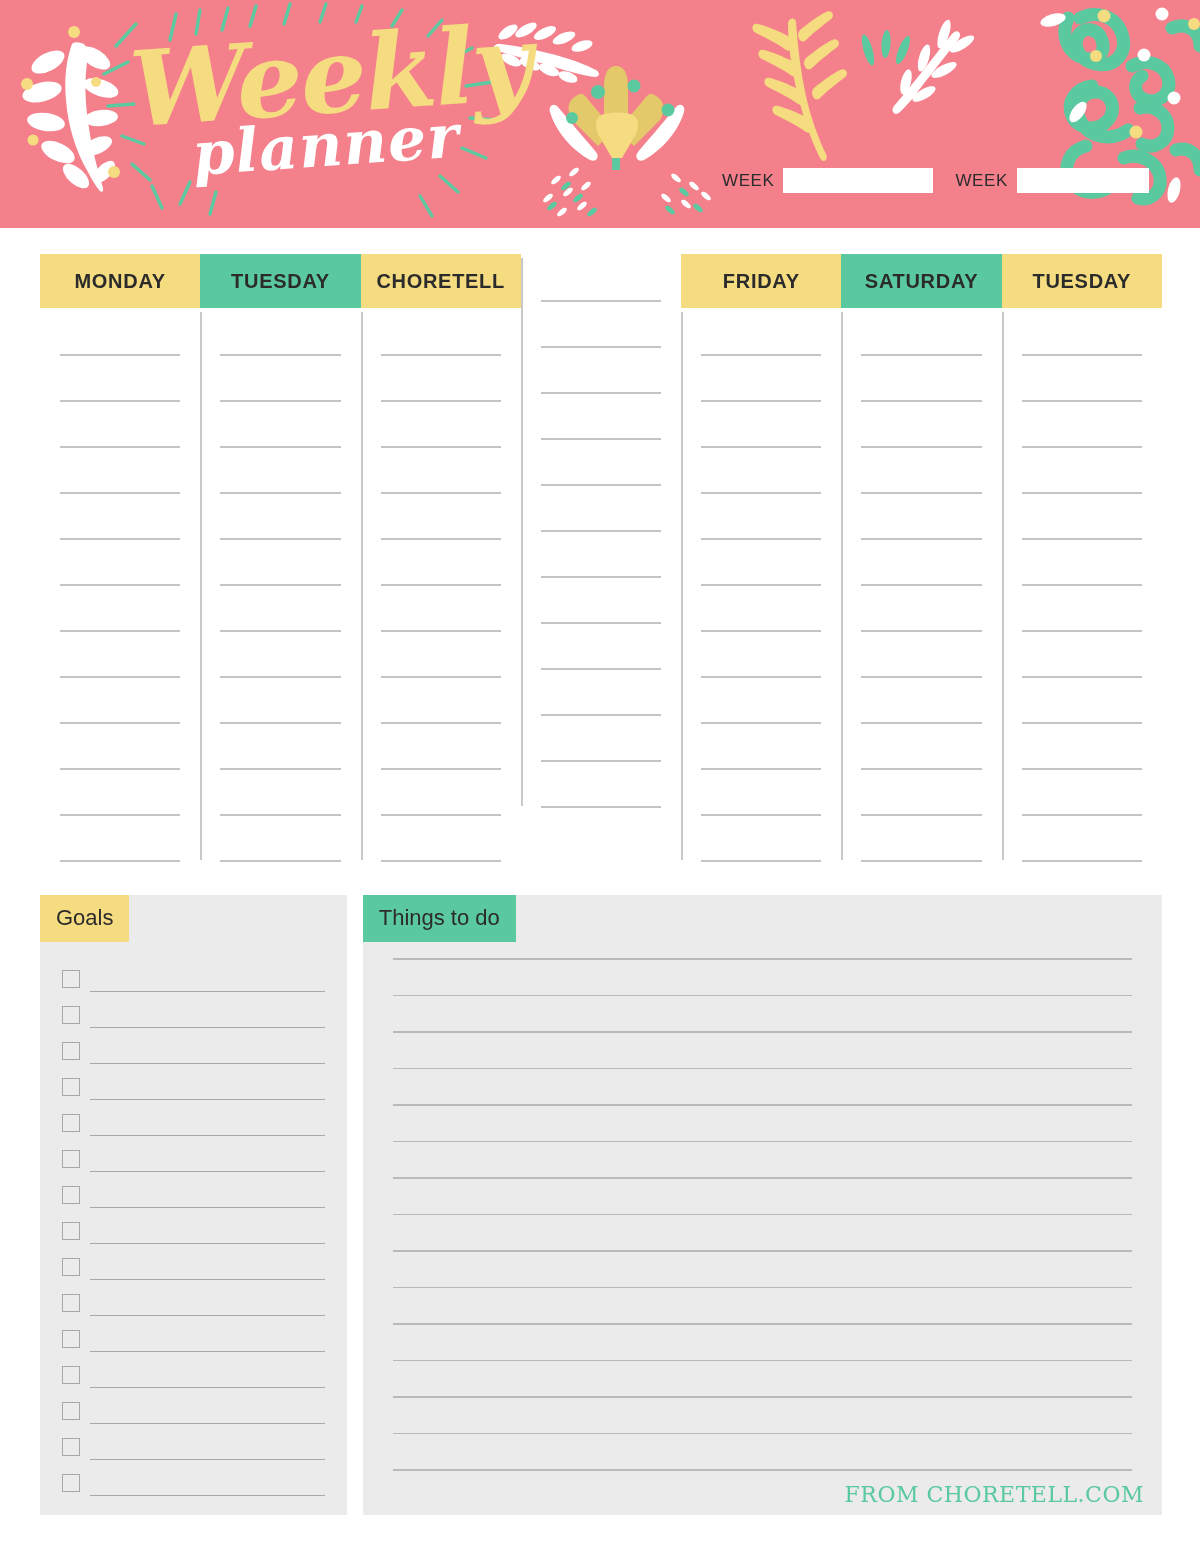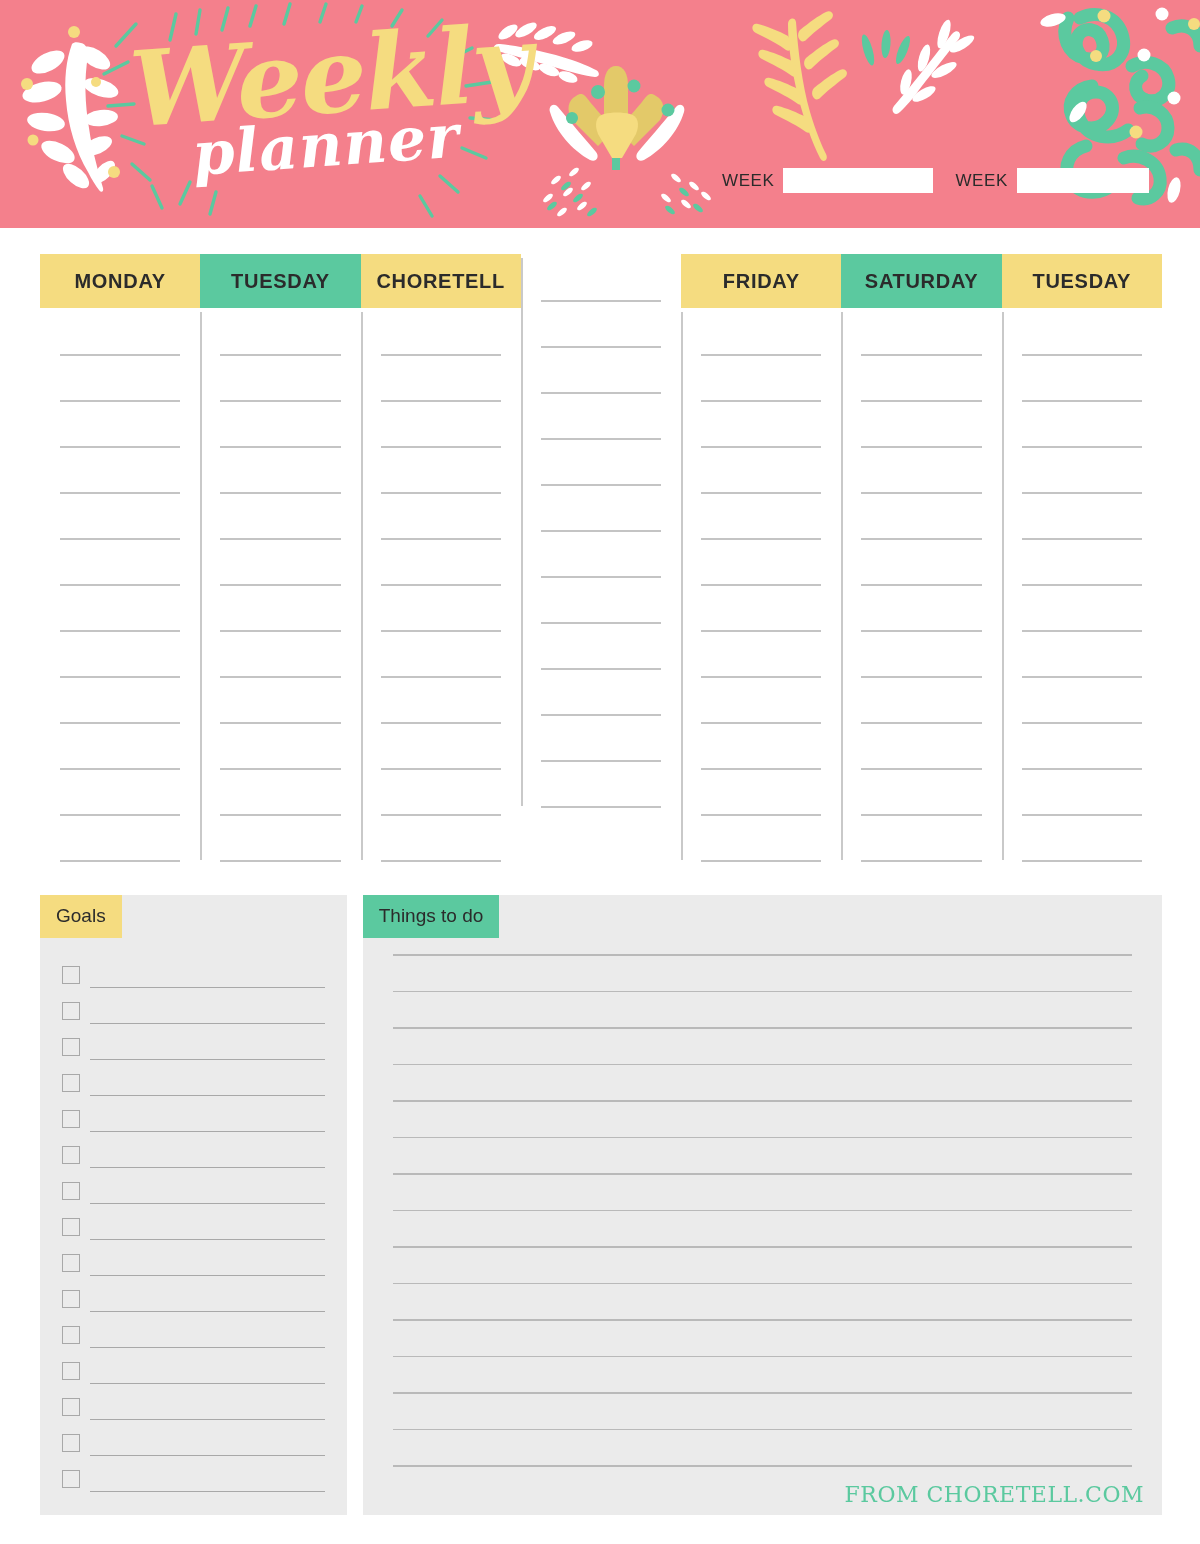--- a/index.html
+++ b/index.html
@@ -141,21 +141,21 @@
   .panel {
     background: #ebebeb;
     position: relative;
   }
   .panel.goals { width: 330px; height: 620px; }
   .panel.todo  { width: 860px; height: 620px; }
 
   .panel-tab {
     display: inline-block;
     padding: 10px 16px 11px 16px;
-    font-size: 19px;
+    font-size: 22px;
     color: #2b2b2b;
   }
   .panel-tab.y { background: #F5DC80; }
   .panel-tab.g { background: #5BC99F; }
 
   .goal-rows {
     padding: 14px 22px 0 22px;
   }
   .goal-row {
     display: flex;

